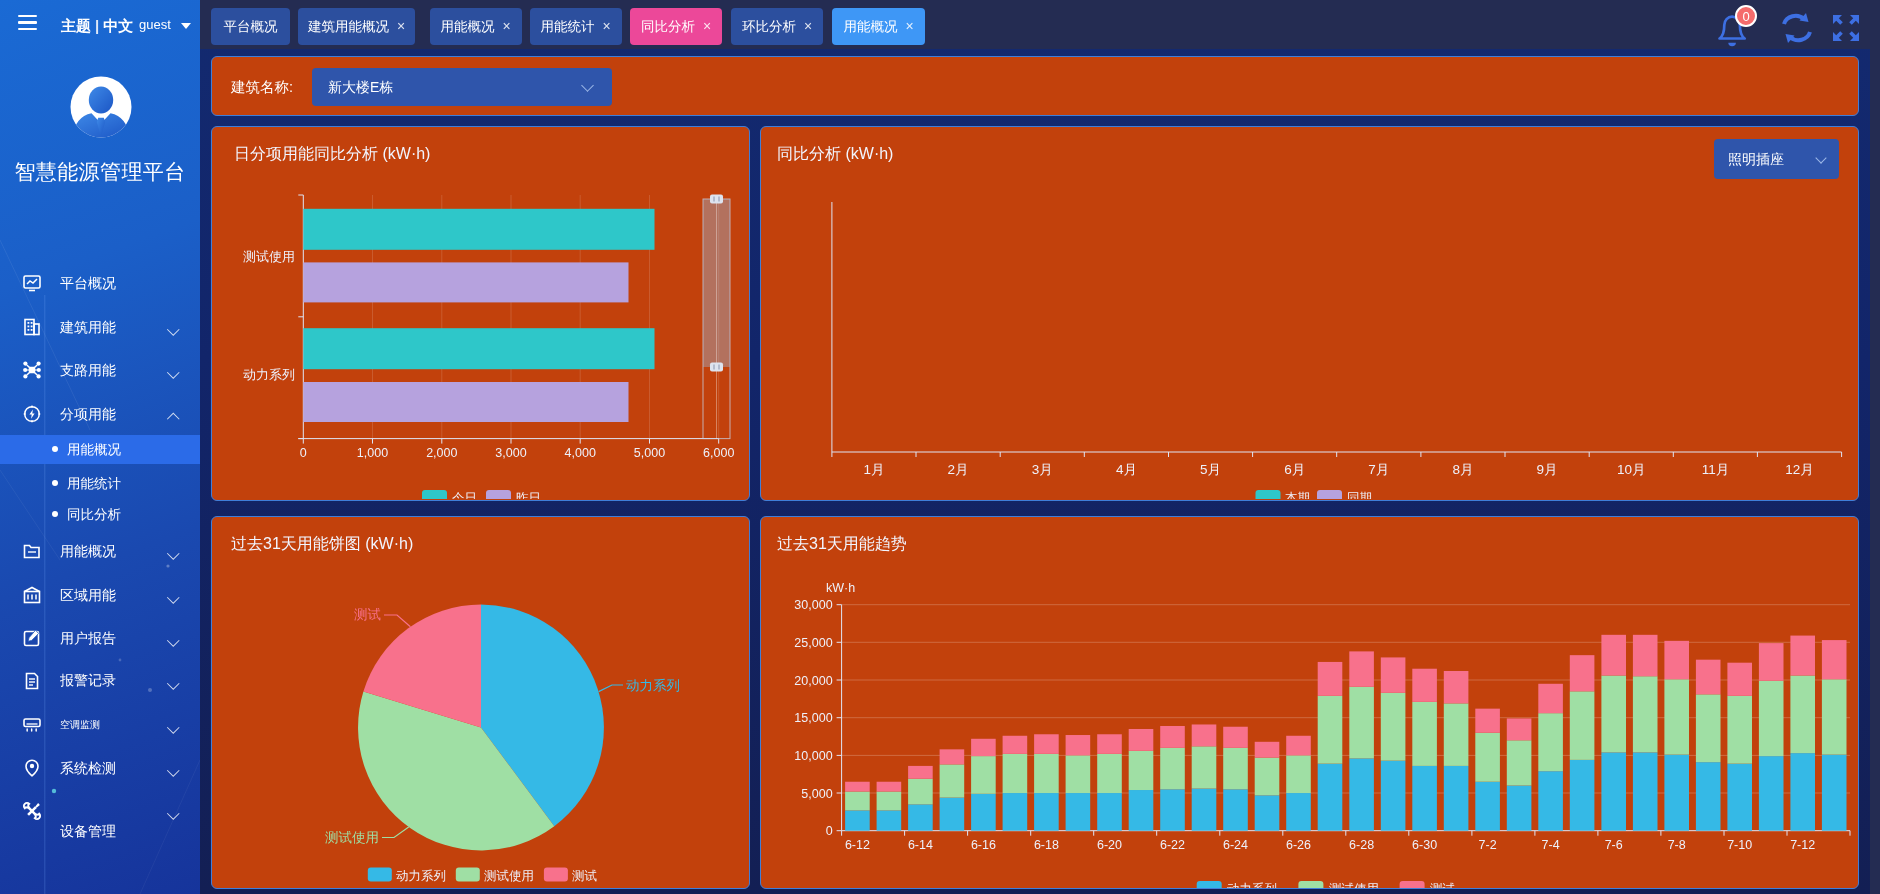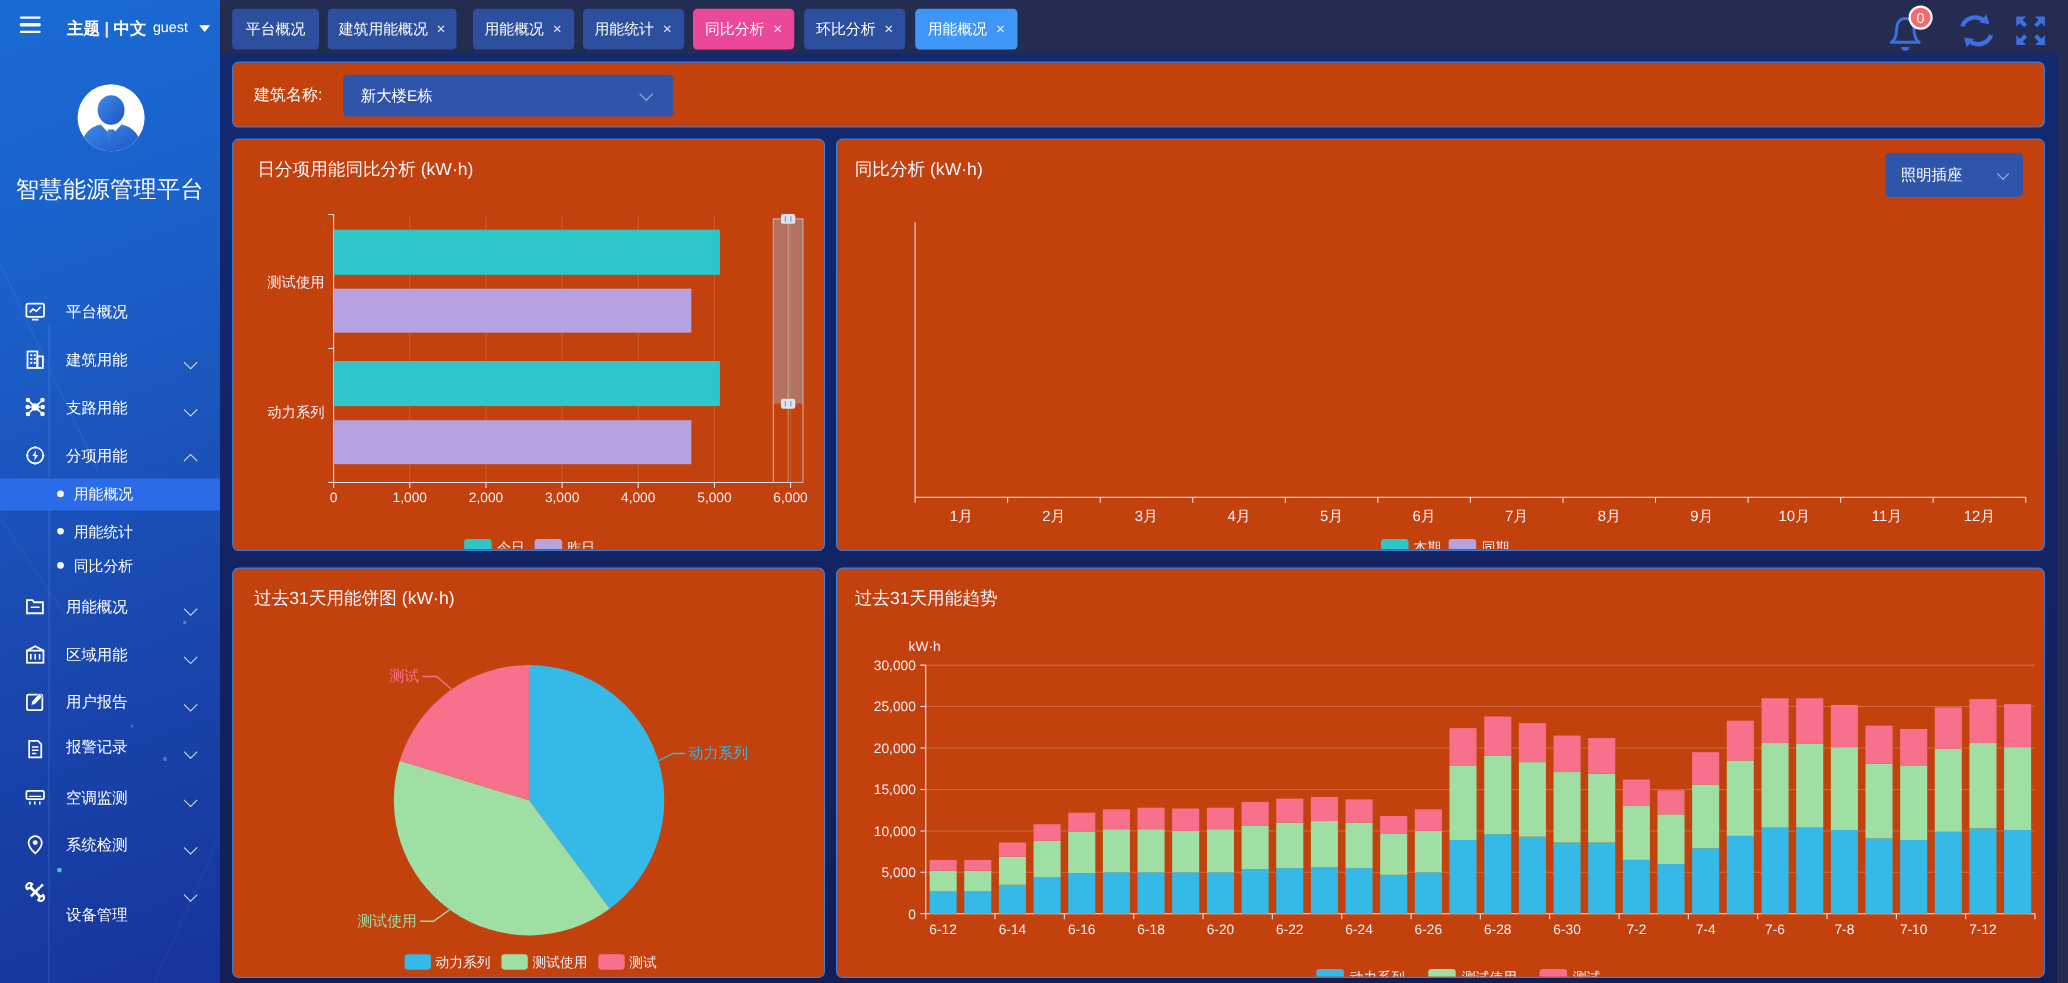--- a/index.html
+++ b/index.html
@@ -420,21 +420,21 @@
     </svg>
     <div style="position:absolute;left:60px;top:671px;font-size:14px;color:#fff;line-height:20px;font-family:Liberation Serif, serif;">报警记录</div>
     <div style="position:absolute;left:169px;top:679px;width:8.5px;height:8.5px;border-right:1.5px solid rgba(255,255,255,0.8);border-bottom:1.5px solid rgba(255,255,255,0.8);transform:rotate(45deg);transform-origin:center;"></div>
     <svg width="20" height="20" style="position:absolute;left:22px;top:714.5px;">
       <rect x="2" y="4" width="16" height="7.5" rx="1.5" fill="none" stroke="#fff" stroke-width="1.6"></rect>
       <line x1="4.5" y1="9" x2="15.5" y2="9" stroke="#fff" stroke-width="1.3"></line>
       <path d="M5.5,13.5 q-1,1.5 0,3" fill="none" stroke="#fff" stroke-width="1.4"></path>
       <path d="M10,13.5 q-1,1.5 0,3" fill="none" stroke="#fff" stroke-width="1.4"></path>
       <path d="M14.5,13.5 q-1,1.5 0,3" fill="none" stroke="#fff" stroke-width="1.4"></path>
     </svg>
-    <div style="position:absolute;left:60px;top:714.5px;font-size:14px;color:#fff;line-height:20px;">空调监测</div>
+    <div style="position:absolute;left:60px;top:714.5px;font-size:10px;color:#fff;line-height:20px;">空调监测</div>
     <div style="position:absolute;left:169px;top:722.5px;width:8.5px;height:8.5px;border-right:1.5px solid rgba(255,255,255,0.8);border-bottom:1.5px solid rgba(255,255,255,0.8);transform:rotate(45deg);transform-origin:center;"></div>
     <svg width="20" height="20" style="position:absolute;left:22px;top:758px;">
       <path d="M10,2.2 a6,6 0 0 1 6,6 c0,4.5 -6,9.6 -6,9.6 s-6,-5.1 -6,-9.6 a6,6 0 0 1 6,-6 z" fill="none" stroke="#fff" stroke-width="1.6"></path>
       <circle cx="10" cy="8" r="2.2" fill="#fff"></circle>
     </svg>
     <div style="position:absolute;left:60px;top:758px;font-size:14px;color:#fff;line-height:20px;">系统检测</div>
     <div style="position:absolute;left:169px;top:766px;width:8.5px;height:8.5px;border-right:1.5px solid rgba(255,255,255,0.8);border-bottom:1.5px solid rgba(255,255,255,0.8);transform:rotate(45deg);transform-origin:center;"></div>
     <svg width="20" height="20" style="position:absolute;left:22px;top:801px;">
       <path d="M2.8,7.3 A3.1,3.1 0 1 1 7.3,2.8 L6.2,3.9 6.6,6.6 3.9,6.2 Z" fill="none" stroke="#fff" stroke-width="1.9"></path>
       <line x1="5.9" y1="5.9" x2="14.3" y2="14.3" stroke="#fff" stroke-width="2.5"></line>

